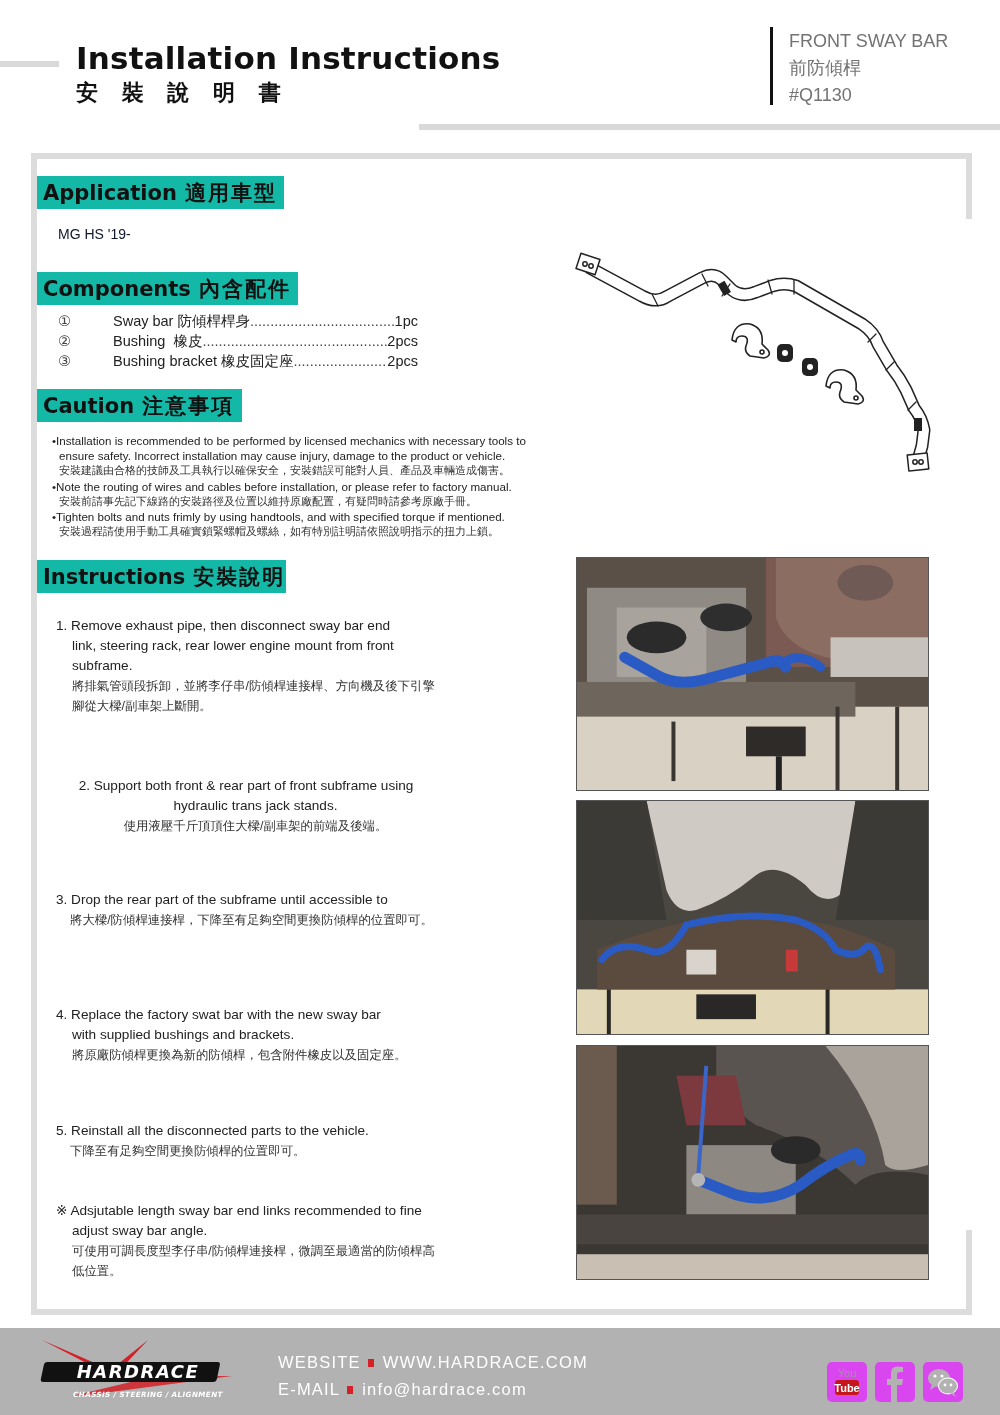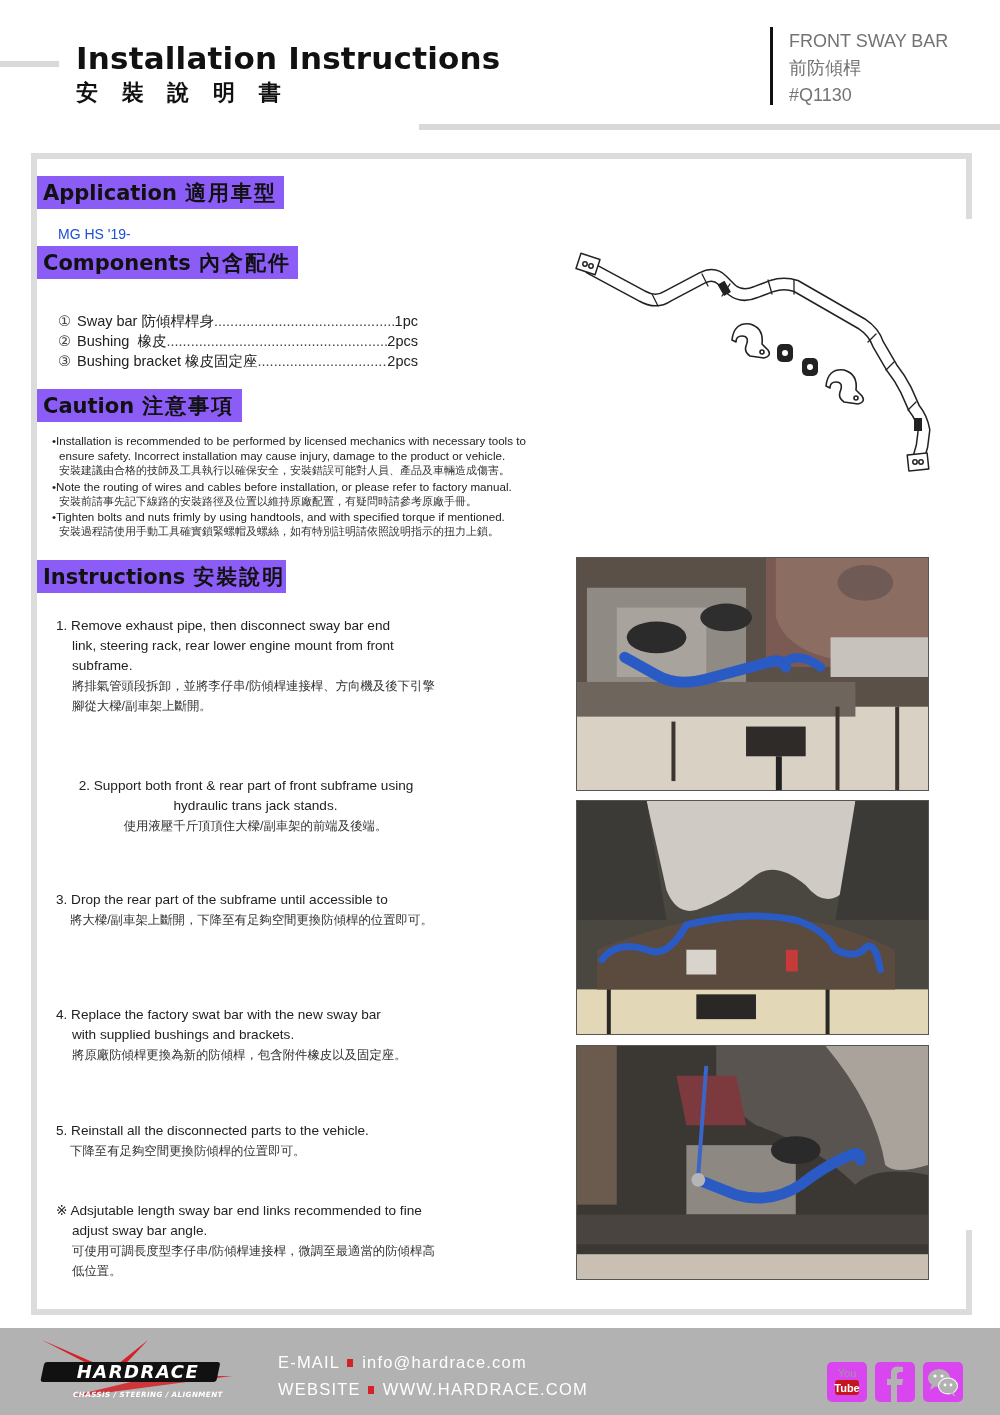--- a/index.html
+++ b/index.html
@@ -14,30 +14,30 @@
   .hdr-vbar { position: absolute; left: 770px; top: 27px; width: 3px; height: 78px; background: #111; }
   .hdr-product { position: absolute; left: 789px; top: 28px; font-size: 18px; color: #737373; line-height: 27px; }
 
   
   .panel-top { position: absolute; left: 31px; top: 153px; width: 941px; height: 6px; background: #dcdcdc; }
   .panel-left { position: absolute; left: 31px; top: 153px; width: 6px; height: 1162px; background: #dcdcdc; }
   .panel-bottom { position: absolute; left: 31px; top: 1309px; width: 941px; height: 6px; background: #dcdcdc; }
   .panel-right-top { position: absolute; left: 966px; top: 153px; width: 6px; height: 66px; background: #dcdcdc; }
   .panel-right-bot { position: absolute; left: 966px; top: 1230px; width: 6px; height: 85px; background: #dcdcdc; }
 
-  .sec-head { position: absolute; left: 37px; height: 33px; background: #8b5cf6; display: flex; align-items: center; padding-left: 6px; }
+  .sec-head { position: absolute; left: 37px; height: 33px; background: #14b8a6; display: flex; align-items: center; padding-left: 6px; }
   .sec-head .en { font-size: 21px; font-weight: bold; color: #111; font-family: "DejaVu Sans", sans-serif; }
   .sec-head .zh { font-size: 21px; font-weight: bold; color: #111; margin-left: 8px; font-family: "DejaVu Serif", serif; letter-spacing: 2px; }
 
-  .app-model { position: absolute; left: 58px; top: 226px; font-size: 14px; color: #1d4ed8; }
+  .app-model { position: absolute; left: 58px; top: 226px; font-size: 14px; color: #0f172a; }
 
   .comp-list { position: absolute; left: 58px; top: 312px; width: 360px; font-size: 14.5px; color: #222; }
   .comp-row { display: flex; align-items: baseline; height: 20px; }
   .comp-row .num { width: 19px; color: #444; }
-  .comp-row .label { white-space: nowrap; }
+  .comp-row .label { white-space: nowrap; margin-left: 36px; }
   .comp-row .dots { flex: 1; overflow: hidden; white-space: nowrap; color: #444; letter-spacing: 0; }
   .comp-row .dots::after { content: "........................................................................................................................"; }
   .comp-row .qty { white-space: nowrap; }
 
   .caution { position: absolute; left: 52px; top: 433px; width: 510px; font-size: 11.6px; color: #222; line-height: 15.2px; }
   .caution .item { display: block; }
   .caution .en { display: block; padding-left: 7px; text-indent: -7px; }
   .caution .zh { display: block; padding-left: 7px; font-size: 11px; color: #333; }
 
   .step { position: absolute; left: 56px; width: 380px; font-size: 13.6px; color: #222; line-height: 20px; }
@@ -79,21 +79,21 @@
 <div class="panel-bottom"></div>
 <div class="panel-right-top"></div>
 <div class="panel-right-bot"></div>
 
 <div class="sec-head" style="top:176px;width:247px;">
   <span class="en">Application</span>
   <span class="zh">適用車型</span>
 </div>
 <div class="app-model">MG HS '19-</div>
 
-<div class="sec-head" style="top:246px;width:261px;">
+<div class="sec-head" style="top:272px;width:261px;">
   <span class="en">Components</span>
   <span class="zh">內含配件</span>
 </div>
 <div class="comp-list">
   <div class="comp-row">
     <span class="num">①</span>
     <span class="label">Sway bar 防傾桿桿身</span>
     <span class="dots"></span>
     <span class="qty">1pc</span>
   </div>
@@ -140,21 +140,21 @@
   <span class="en-rest">link, steering rack, rear lower engine mount from front subframe.</span>
   <span class="zh">將排氣管頭段拆卸，並將李仔串/防傾桿連接桿、方向機及後下引擎腳從大樑/副車架上斷開。</span>
 </div>
 <div class="step" style="top:776px;text-align:center;">
   <span class="en-first">2.  Support both front &amp; rear part of front subframe using</span>
   <span class="en-rest" style="padding-left:19px;">hydraulic trans jack stands.</span>
   <span class="zh" style="padding-left:19px;">使用液壓千斤頂頂住大樑/副車架的前端及後端。</span>
 </div>
 <div class="step" style="top:890px;">
   <span class="en-first">3. Drop the rear part of the subframe until accessible to</span>
-  <span class="zh" style="padding-left:14px;">將大樑/副車架上斷開，下降至有足夠空間更換防傾桿的位置即可。</span>
+  <span class="zh" style="padding-left:14px;">將大樑/防傾桿連接桿，下降至有足夠空間更換防傾桿的位置即可。</span>
 </div>
 <div class="step" style="top:1005px;">
   <span class="en-first">4. Replace the factory swat bar with the new sway bar</span>
   <span class="en-rest">with supplied bushings and brackets.</span>
   <span class="zh">將原廠防傾桿更換為新的防傾桿，包含附件橡皮以及固定座。</span>
 </div>
 <div class="step" style="top:1121px;">
   <span class="en-first">5. Reinstall all the disconnected parts to the vehicle.</span>
   <span class="zh" style="padding-left:14px;">下降至有足夠空間更換防傾桿的位置即可。</span>
 </div>
@@ -278,28 +278,28 @@
       <path d="M112 4 L72 36 L80 38 Z" fill="#d42027"></path>
       <path d="M36 60 L120 40 L196 40 L60 58 Z" fill="#d42027" opacity="0.85"></path>
       <rect x="14" y="26" width="176" height="20" rx="3" fill="#111" transform="skewX(-12)"></rect>
       <text x="102" y="42" text-anchor="middle" font-family="DejaVu Sans, sans-serif" font-weight="bold" font-style="italic" font-size="18" fill="#ffffff" letter-spacing="1.5">HARDRACE</text>
       <text x="112" y="61" text-anchor="middle" font-family="DejaVu Sans, sans-serif" font-weight="bold" font-style="italic" font-size="7.2" fill="#ffffff" letter-spacing="0.4">CHASSIS / STEERING / ALIGNMENT</text>
     </svg>
   </div>
 
   <div class="contact">
     <div class="row">
+      <span>WEBSITE</span>
+      <span class="sq"></span>
+      <span>WWW.HARDRACE.COM</span>
+    </div>
+    <div class="row">
       <span>E-MAIL</span>
       <span class="sq"></span>
       <span>info@hardrace.com</span>
-    </div>
-    <div class="row">
-      <span>WEBSITE</span>
-      <span class="sq"></span>
-      <span>WWW.HARDRACE.COM</span>
     </div>
   </div>
 
   <div class="social" style="left:827px;">
     <svg width="40" height="40" viewBox="0 0 40 40">
       <text x="20" y="15" text-anchor="middle" font-family="Liberation Sans, sans-serif" font-size="11" fill="#9a9a9a">You</text>
       <rect x="8" y="18" width="24" height="15" rx="3" fill="#c4161c"></rect>
       <text x="20" y="30" text-anchor="middle" font-family="Liberation Sans, sans-serif" font-weight="bold" font-size="11" fill="#ffffff">Tube</text>
     </svg>
   </div>

